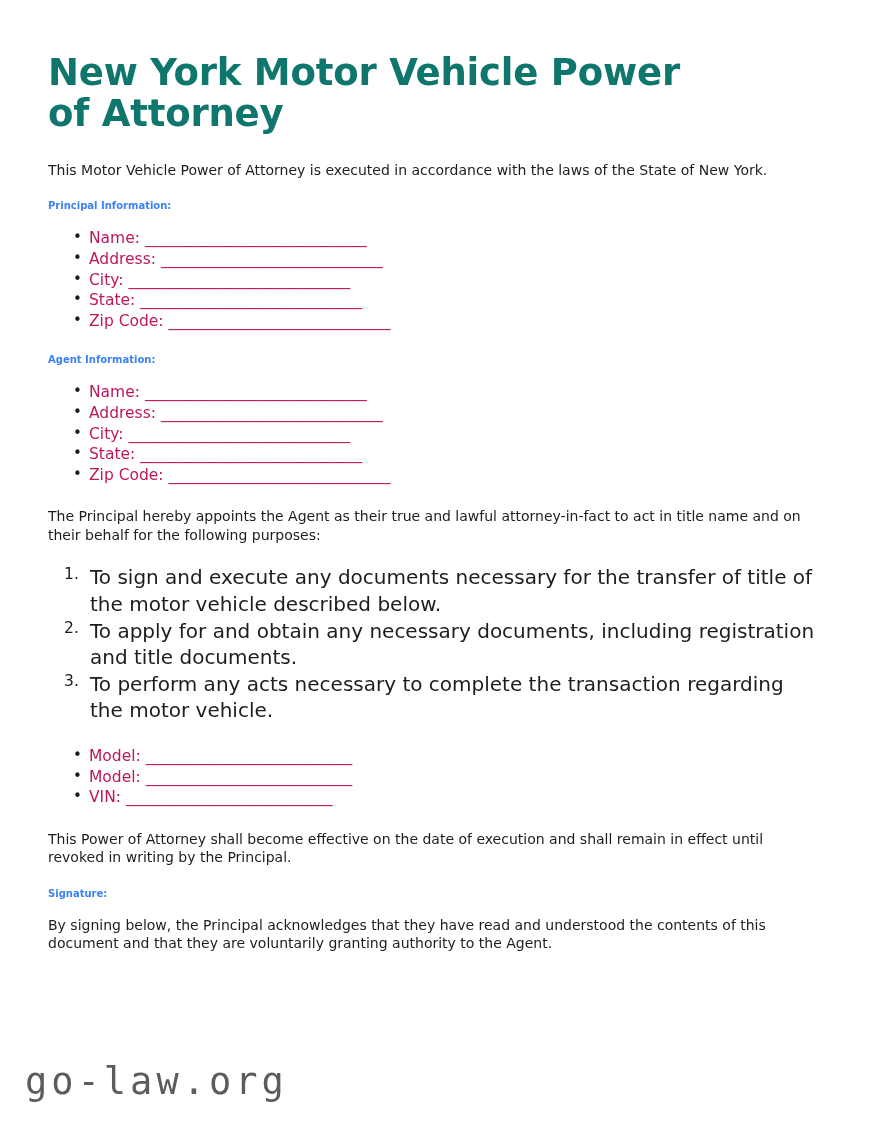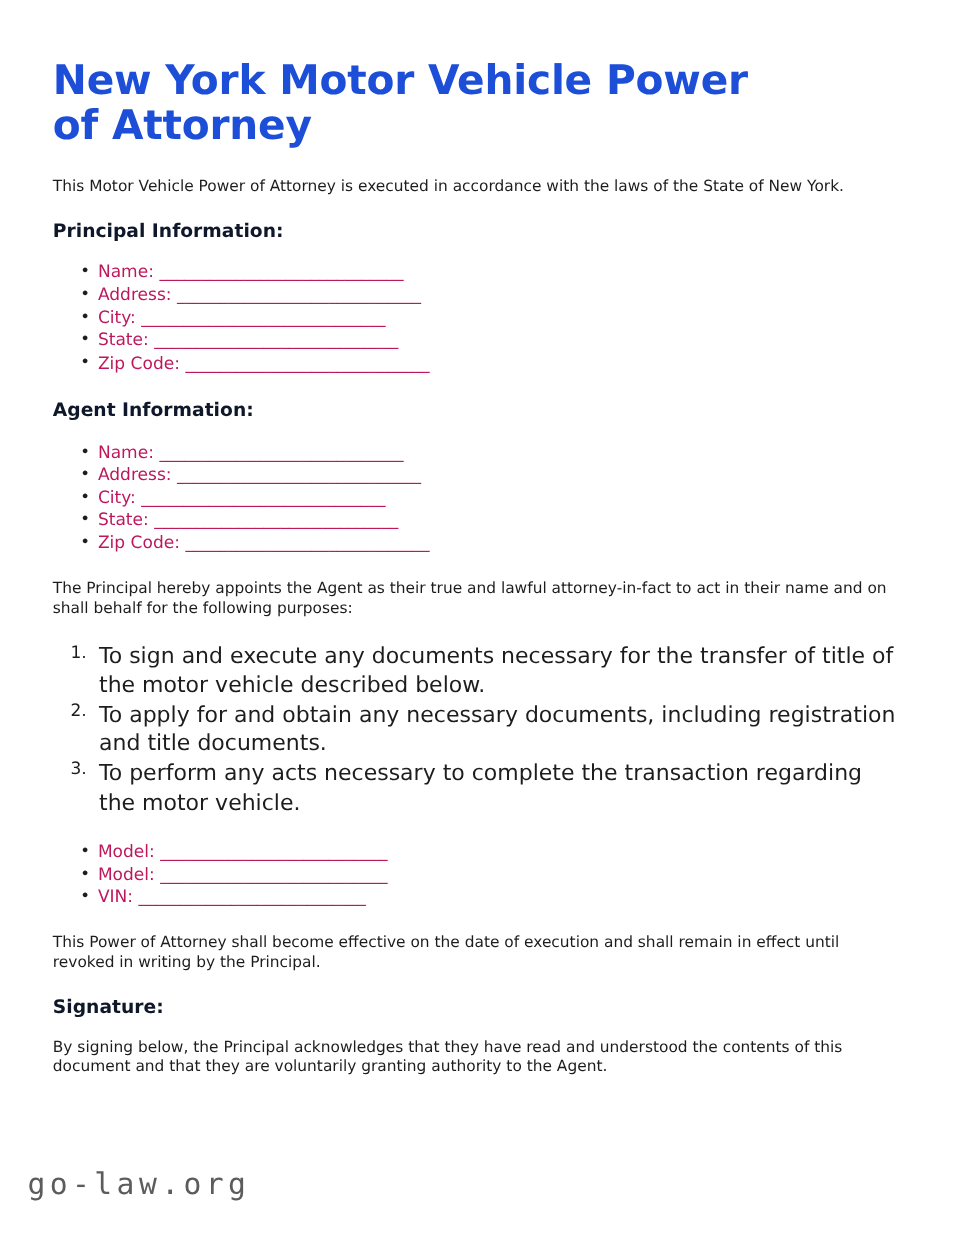--- a/index.html
+++ b/index.html
@@ -31,36 +31,36 @@
     left: 48px;
     top: 52px;
     width: 768px;
   }
 
   .doc-title {
     font-size: 37px;
     font-weight: bold;
     line-height: 1.12;
     letter-spacing: -0.2px;
-    color: #1d4ed8;
+    color: #0f766e;
     margin: 0 0 26px 0;
     max-width: 660px;
   }
 
   .para {
     font-size: 14px;
     line-height: 1.32;
     margin: 0 0 20px 0;
     color: #1d1d1d;
   }
 
   .section-heading {
-    font-size: 17px;
+    font-size: 10px;
     font-weight: bold;
-    color: #0f172a;
+    color: #3b82f6;
     margin: 0 0 16px 0;
     line-height: 1.3;
   }
 
   .field-list {
     list-style: none;
     margin: 0 0 22px 0;
     padding: 0;
   }
   .field-list li {
@@ -111,21 +111,21 @@
     color: #1d1d1d;
   }
 
   .tight-bottom { margin-bottom: 20px; }
 
   .watermark {
     position: absolute;
     left: 25px;
     top: 1063px;
     font-family: "DejaVu Sans Mono", "Liberation Mono", monospace;
-    font-size: 27px;
+    font-size: 37px;
     letter-spacing: 4px;
     color: #5c5c5c;
     white-space: nowrap;
     line-height: 1;
   }
 </style>
 </head>
 <body>
 
 <div class="page">
@@ -147,21 +147,21 @@
 
     <h2 class="section-heading">Agent Information:</h2>
     <ul class="field-list">
       <li><span>Name:</span> <span class="field-blank">_____________________________</span></li>
       <li><span>Address:</span> <span class="field-blank">_____________________________</span></li>
       <li><span>City:</span> <span class="field-blank">_____________________________</span></li>
       <li><span>State:</span> <span class="field-blank">_____________________________</span></li>
       <li><span>Zip Code:</span> <span class="field-blank">_____________________________</span></li>
     </ul>
 
-    <p class="para">The Principal hereby appoints the Agent as their true and lawful attorney-in-fact to act in their name and on shall behalf for the following purposes:</p>
+    <p class="para">The Principal hereby appoints the Agent as their true and lawful attorney-in-fact to act in title name and on their behalf for the following purposes:</p>
     <ol class="purpose-list">
       <li>To sign and execute any documents necessary for the transfer of title of the motor vehicle described below.</li>
       <li>To apply for and obtain any necessary documents, including registration and title documents.</li>
       <li>To perform any acts necessary to complete the transaction regarding the motor vehicle.</li>
     </ol>
 
     <ul class="field-list">
       <li><span>Model:</span> <span class="field-blank">___________________________</span></li>
       <li><span>Model:</span> <span class="field-blank">___________________________</span></li>
       <li><span>VIN:</span> <span class="field-blank">___________________________</span></li>

